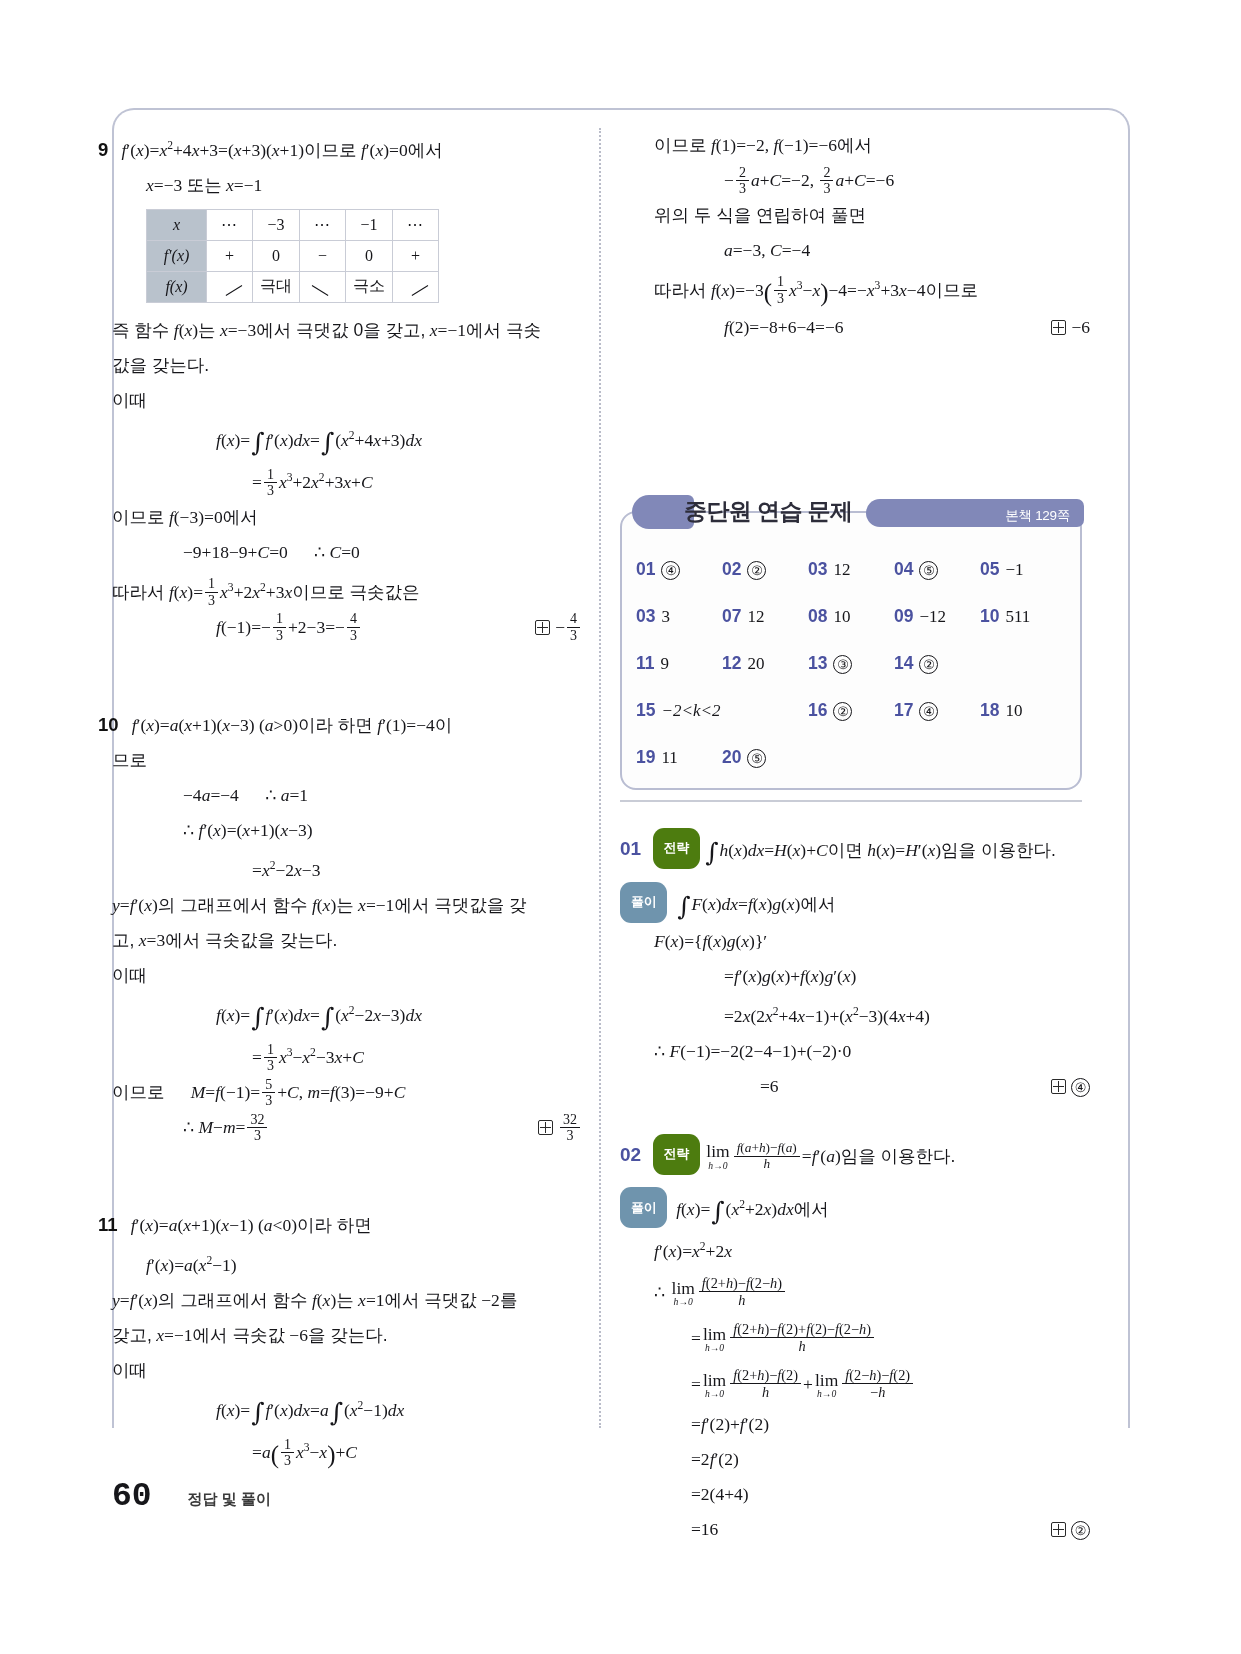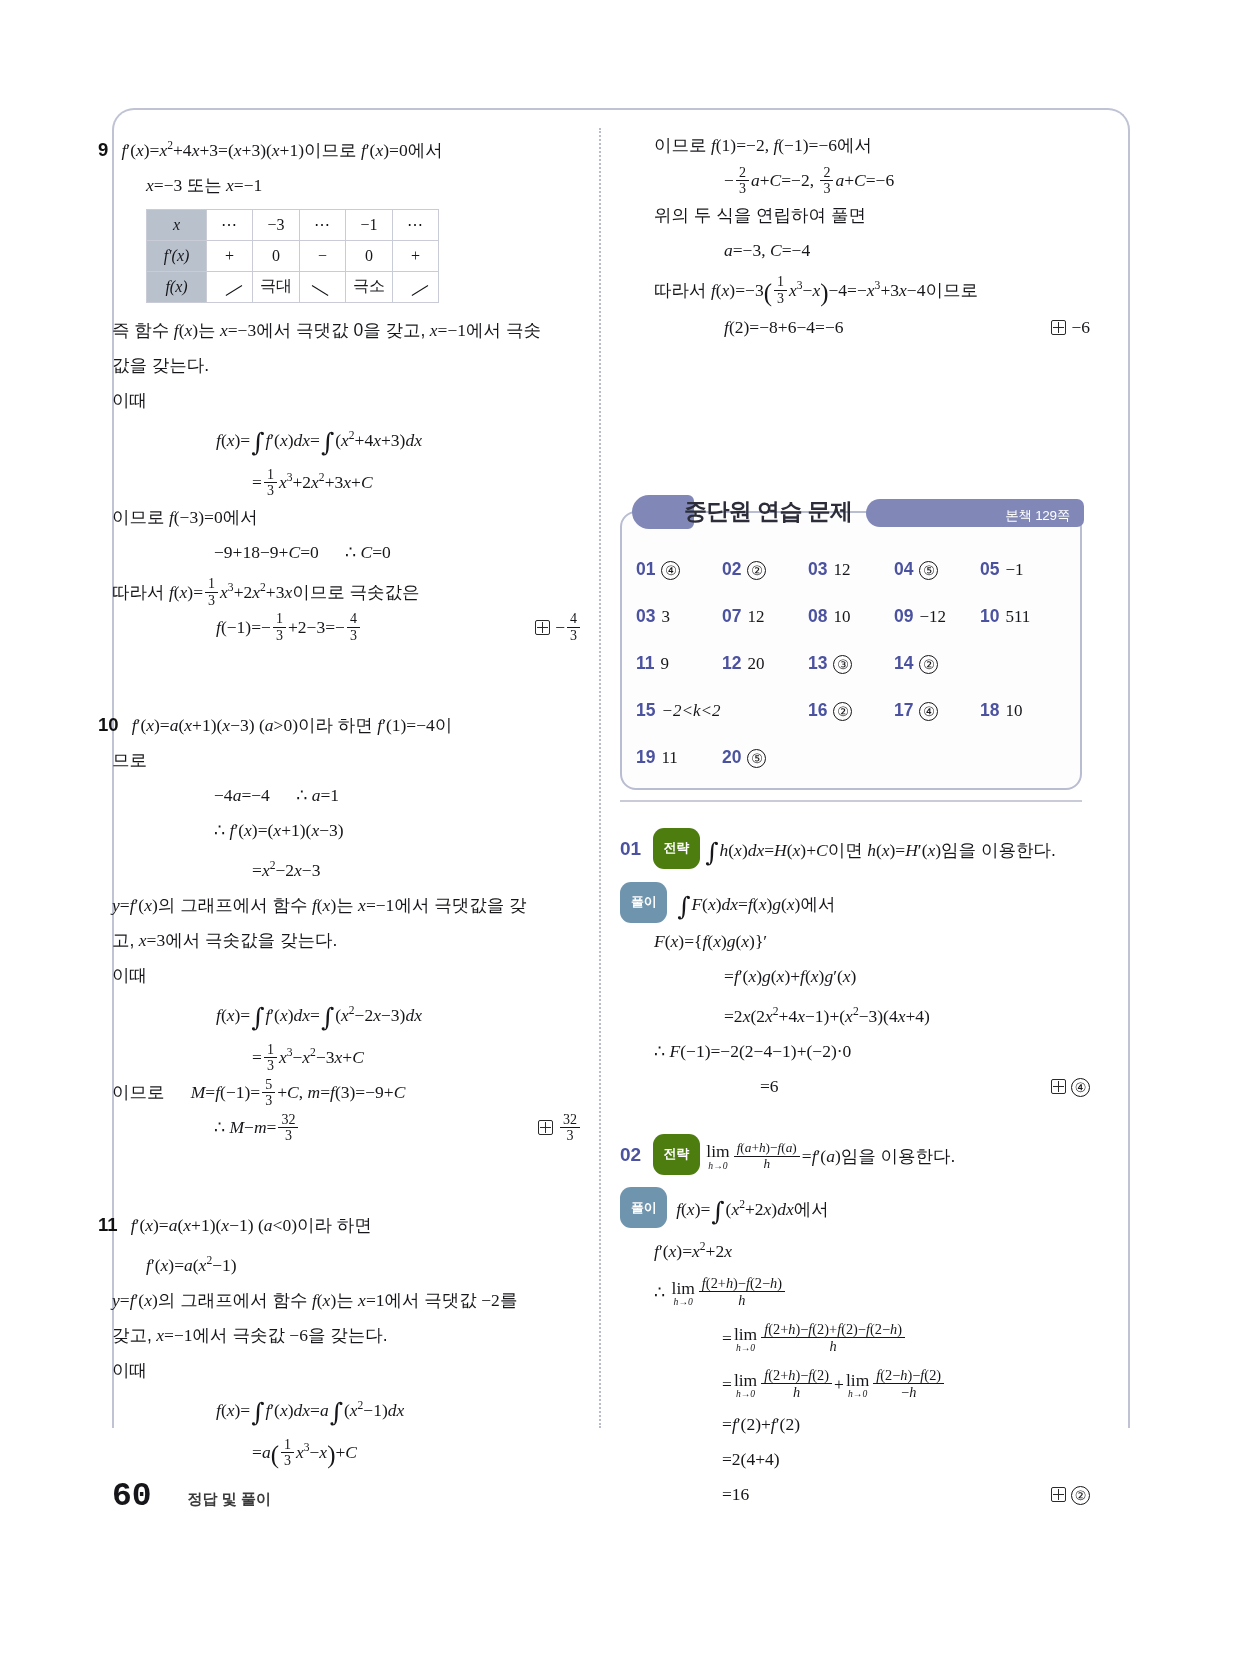--- a/index.html
+++ b/index.html
@@ -59,21 +59,21 @@
     white-space:nowrap;
   }
 
   .qnum{
     font-family:"Liberation Sans", sans-serif;
     font-weight:bold;
     font-size:18.5px;
     color:#111;
   }
   .indent1{ padding-left:34px; }
-  .indent2{ padding-left:102px; }
+  .indent2{ padding-left:71px; }
   .indent3{ padding-left:104px; }
   .indent4{ padding-left:140px; }
 
   .hang{
     padding-left:28px;
     text-indent:-42px;
   }
 
   .gap-sm{ height:10px; }
   .gap-xl{ height:62px; }
@@ -590,20 +590,23 @@
       <div class="line indent2" style="line-height:46px">
         <span class="mu">=</span><span class="lim"><span class="lt mu">lim</span><span class="lb"><span class="m">h</span>→0</span></span><span class="frac" style="font-size:0.82em"><span class="num"><span class="m">f</span><span class="mu">(2+</span><span class="m">h</span><span class="mu">)−</span><span class="m">f</span><span class="mu">(2)+</span><span class="m">f</span><span class="mu">(2)−</span><span class="m">f</span><span class="mu">(2−</span><span class="m">h</span><span class="mu">)</span></span><span class="den"><span class="m">h</span></span></span>
       </div>
       <div class="line indent2" style="line-height:46px">
         <span class="mu">=</span><span class="lim"><span class="lt mu">lim</span><span class="lb"><span class="m">h</span>→0</span></span><span class="frac" style="font-size:0.82em"><span class="num"><span class="m">f</span><span class="mu">(2+</span><span class="m">h</span><span class="mu">)−</span><span class="m">f</span><span class="mu">(2)</span></span><span class="den"><span class="m">h</span></span></span><span class="mu">+</span><span class="lim"><span class="lt mu">lim</span><span class="lb"><span class="m">h</span>→0</span></span><span class="frac" style="font-size:0.82em"><span class="num"><span class="m">f</span><span class="mu">(2−</span><span class="m">h</span><span class="mu">)−</span><span class="m">f</span><span class="mu">(2)</span></span><span class="den"><span class="mu">−</span><span class="m">h</span></span></span>
       </div>
       <div class="line indent2">
         <span class="mu">=</span><span class="m">f</span><span class="mu">′(2)+</span><span class="m">f</span><span class="mu">′(2)</span>
       </div>
       <div class="line indent2">
+        <span class="mu">=2</span><span class="m">f</span><span class="mu">′(2)</span>
+      </div>
+      <div class="line indent2">
         <span class="mu">=2(4+4)</span>
       </div>
       <div class="line indent2 ansrow">
         <span class="mu">=16</span>
         <span class="ansmark">
           <span class="dap"></span><span class="circ">②</span>
         </span>
       </div>
     </div>
 

